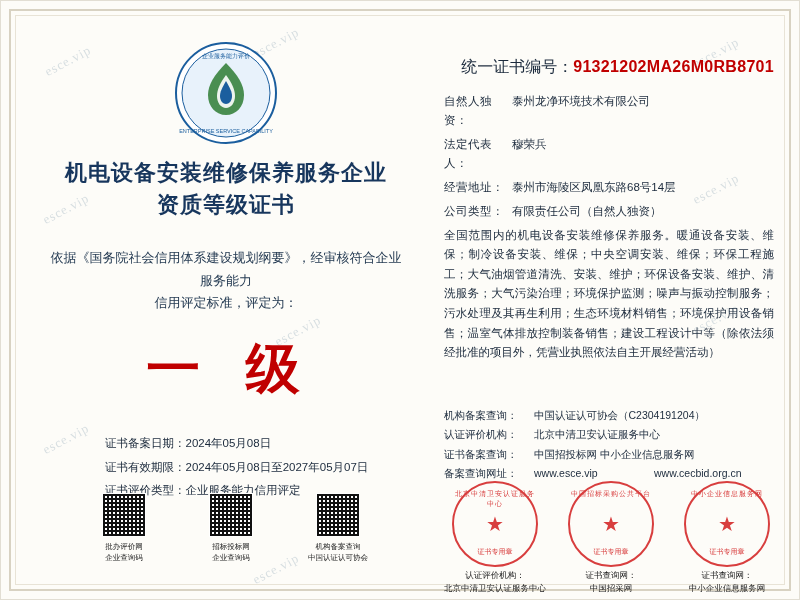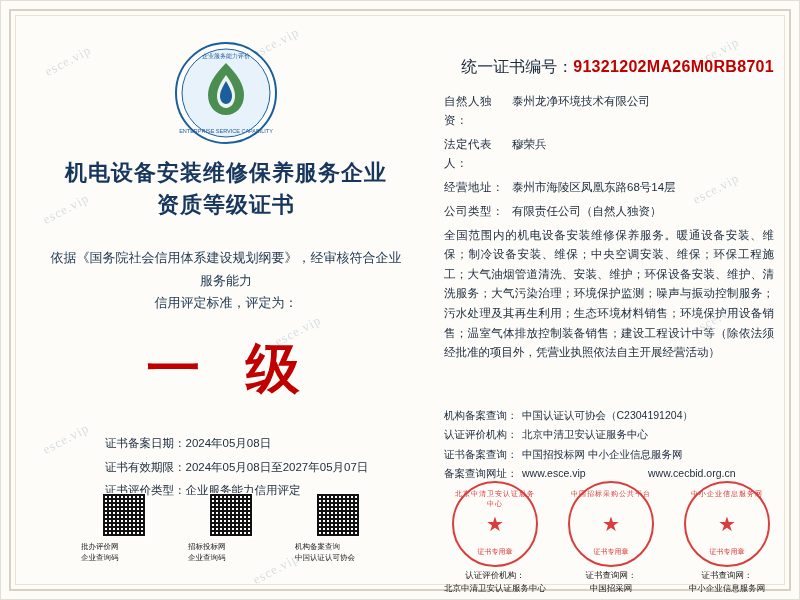--- a/index.html
+++ b/index.html
@@ -102,21 +102,21 @@
 
   
   .qr-row {
     position: absolute;
     left: 80px;
     top: 492px;
     width: 300px;
     display: flex;
     justify-content: space-between;
   }
-  .qr-item { width: 86px; }
+  .qr-item { width: 86px; text-align: center; }
   .qr-box {
     width: 42px; height: 42px;
     margin: 0 auto;
     background-image:
       repeating-linear-gradient(0deg, #111 0 2px, transparent 2px 4px),
       repeating-linear-gradient(90deg, #111 0 2px, transparent 2px 4px);
     background-color: #fff;
     border: 1px solid #fff;
   }
   .qr-cap {
@@ -161,21 +161,21 @@
 
   .inquiry {
     position: absolute;
     left: 443px;
     top: 405px;
     width: 330px;
     font-size: 10.5px;
     color: #1b2a3c;
     line-height: 1.85;
   }
-  .inquiry .row { display: flex; }
+  .inquiry .row { display: flex; gap: 12px; }
   .inquiry .k { width: 78px; flex: 0 0 78px; }
   .inquiry .v { flex: 1; }
   .inquiry .two { display: flex; }
   .inquiry .two span { flex: 1; }
 
   
   .seals {
     position: absolute;
     left: 440px;
     top: 480px;

